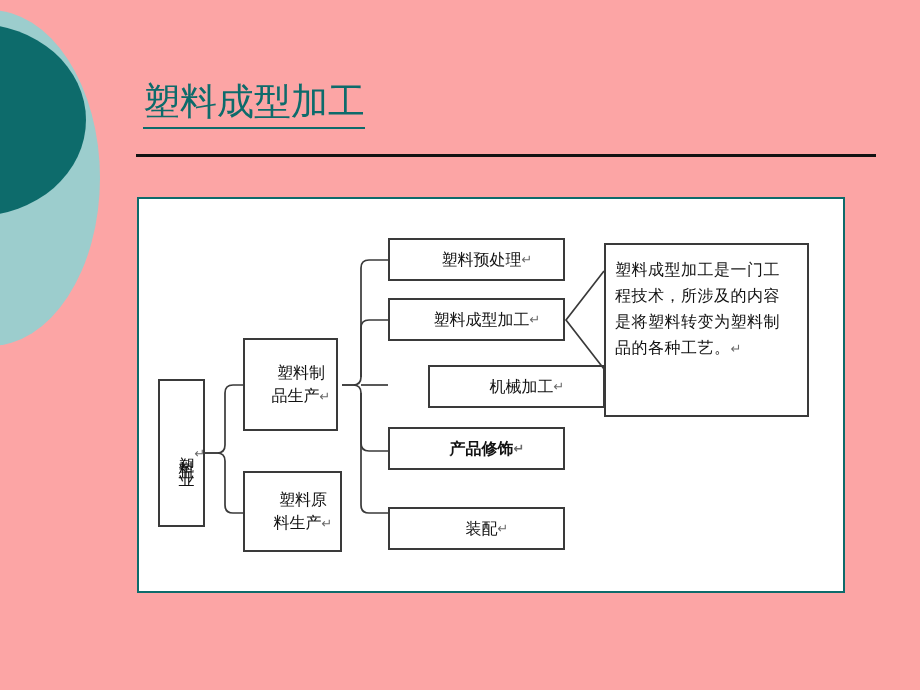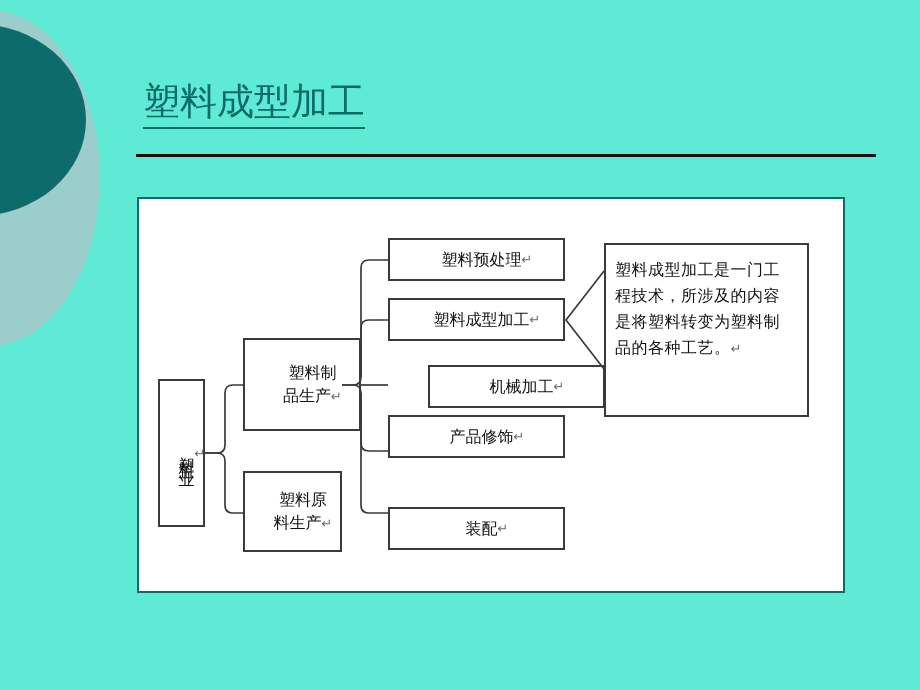--- a/index.html
+++ b/index.html
@@ -13,21 +13,21 @@
     font-family: "Liberation Sans", "DejaVu Sans", sans-serif;
     overflow: hidden;
     position: relative;
   }
 
   #slide {
     position: absolute;
     left: 0; top: 0;
     width: 920px;
     height: 690px;
-    background: #5eead4;
+    background: #fca5a5;
     overflow: hidden;
   }
 
   
   .deco-layer {
     position: absolute;
     left: 0; top: 0;
     width: 920px;
     height: 690px;
     pointer-events: none;
@@ -119,41 +119,41 @@
   }
   #node-root .pilcrow {
     writing-mode: horizontal-tb;
     display: inline-block;
   }
 
   
   #node-products {
     left: 104px;
     top: 139px;
-    width: 118px;
+    width: 95px;
     height: 93px;
   }
   #node-materials {
     left: 104px;
     top: 272px;
     width: 99px;
     height: 81px;
     justify-content: center;
   }
 
   
   .leaf {
     left: 249px;
     width: 177px;
     height: 43px;
   }
   #node-pretreat  { top: 39px; }
   #node-molding   { top: 99px; }
   #node-machining { top: 166px; margin-left: 40px; }
-  #node-finishing { top: 216px; }
+  #node-finishing { top: 228px; font-weight: bold; }
   #node-assembly  { top: 308px; }
 
   
   #node-callout {
     left: 465px;
     top: 44px;
     width: 205px;
     height: 174px;
     border: 2px solid #3a3a3a;
     box-sizing: border-box;

